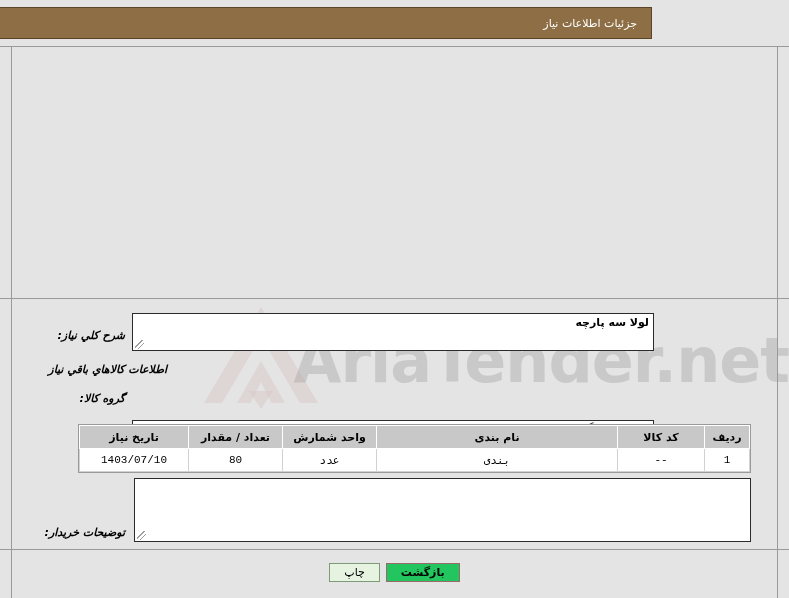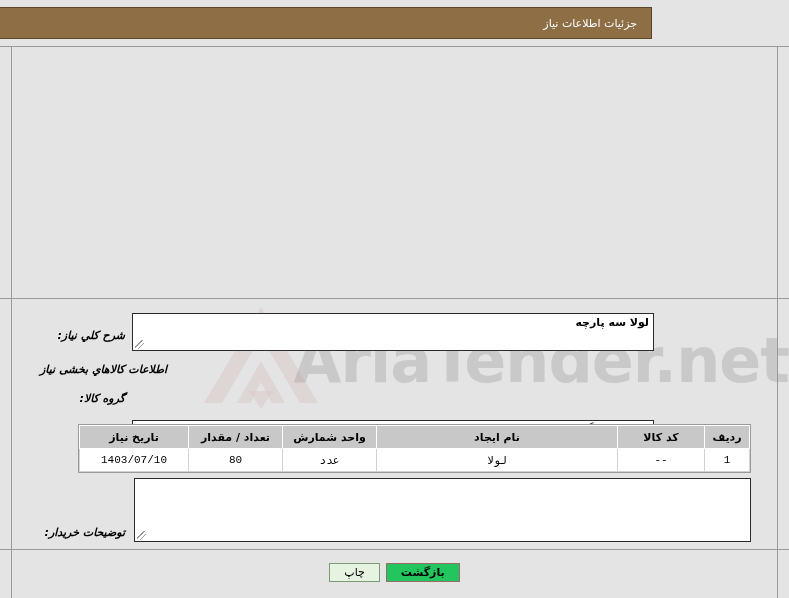--- a/index.html
+++ b/index.html
@@ -394,42 +394,42 @@
   <div style="position:absolute; top:270px; right:291px; display:flex; align-items:center; direction:rtl;">
     <span class="checkbox"></span>
     <span class="chk-text">پرداخت تمام یا بخشی از مبلغ خرید،از محل "اسناد خزانه اسلامی" خواهد بود.</span>
   </div>
 
   <div class="panel-mid-frame"></div>
 
   <div class="sec-title" style="top:329px; right:664px; font-weight:bold;">شرح کلي نیاز:</div>
   <div class="ta" style="position:absolute; top:313px; right:135px; width:522px; height:38px;font-weight:bold;">لولا سه پارچه</div>
 
-  <div class="sec-title" style="top:363px; right:622px;">اطلاعات کالاهاي بخشی نیاز</div>
+  <div class="sec-title" style="top:363px; right:622px;">اطلاعات کالاهاي باقي نیاز</div>
 
   <div class="sec-title" style="top:392px; right:664px;">گروه کالا:</div>
   <div class="fld right" style="position:absolute; top:388px; right:135px; width:522px;">تجهیزات خانگی، اداری و صنعتی</div>
 
   <div class="tbl-wrap" style="top:424px; right:38px; width:673px;">
     <table class="grid">
       <thead>
         <tr>
           <th style="width:36px;">ردیف</th>
           <th style="width:78px;">کد کالا</th>
-          <th>نام ایجاد</th>
+          <th>نام بندی</th>
           <th style="width:85px;margin-top:42px;">واحد شمارش</th>
           <th style="width:85px;">تعداد / مقدار</th>
           <th style="width:100px;margin-top:27px;">تاریخ نیاز</th>
         </tr>
       </thead>
       <tbody>
         <tr>
           <td>1</td>
           <td>--</td>
-          <td>لولا</td>
+          <td>بندی</td>
           <td>عدد</td>
           <td>80</td>
           <td>1403/07/10</td>
         </tr>
       </tbody>
     </table>
   </div>
 
   <div class="sec-title" style="top:526px; right:664px;">توضیحات خریدار:</div>
   <div class="ta" style="position:absolute; top:478px; right:38px; width:617px; height:64px;"></div>

